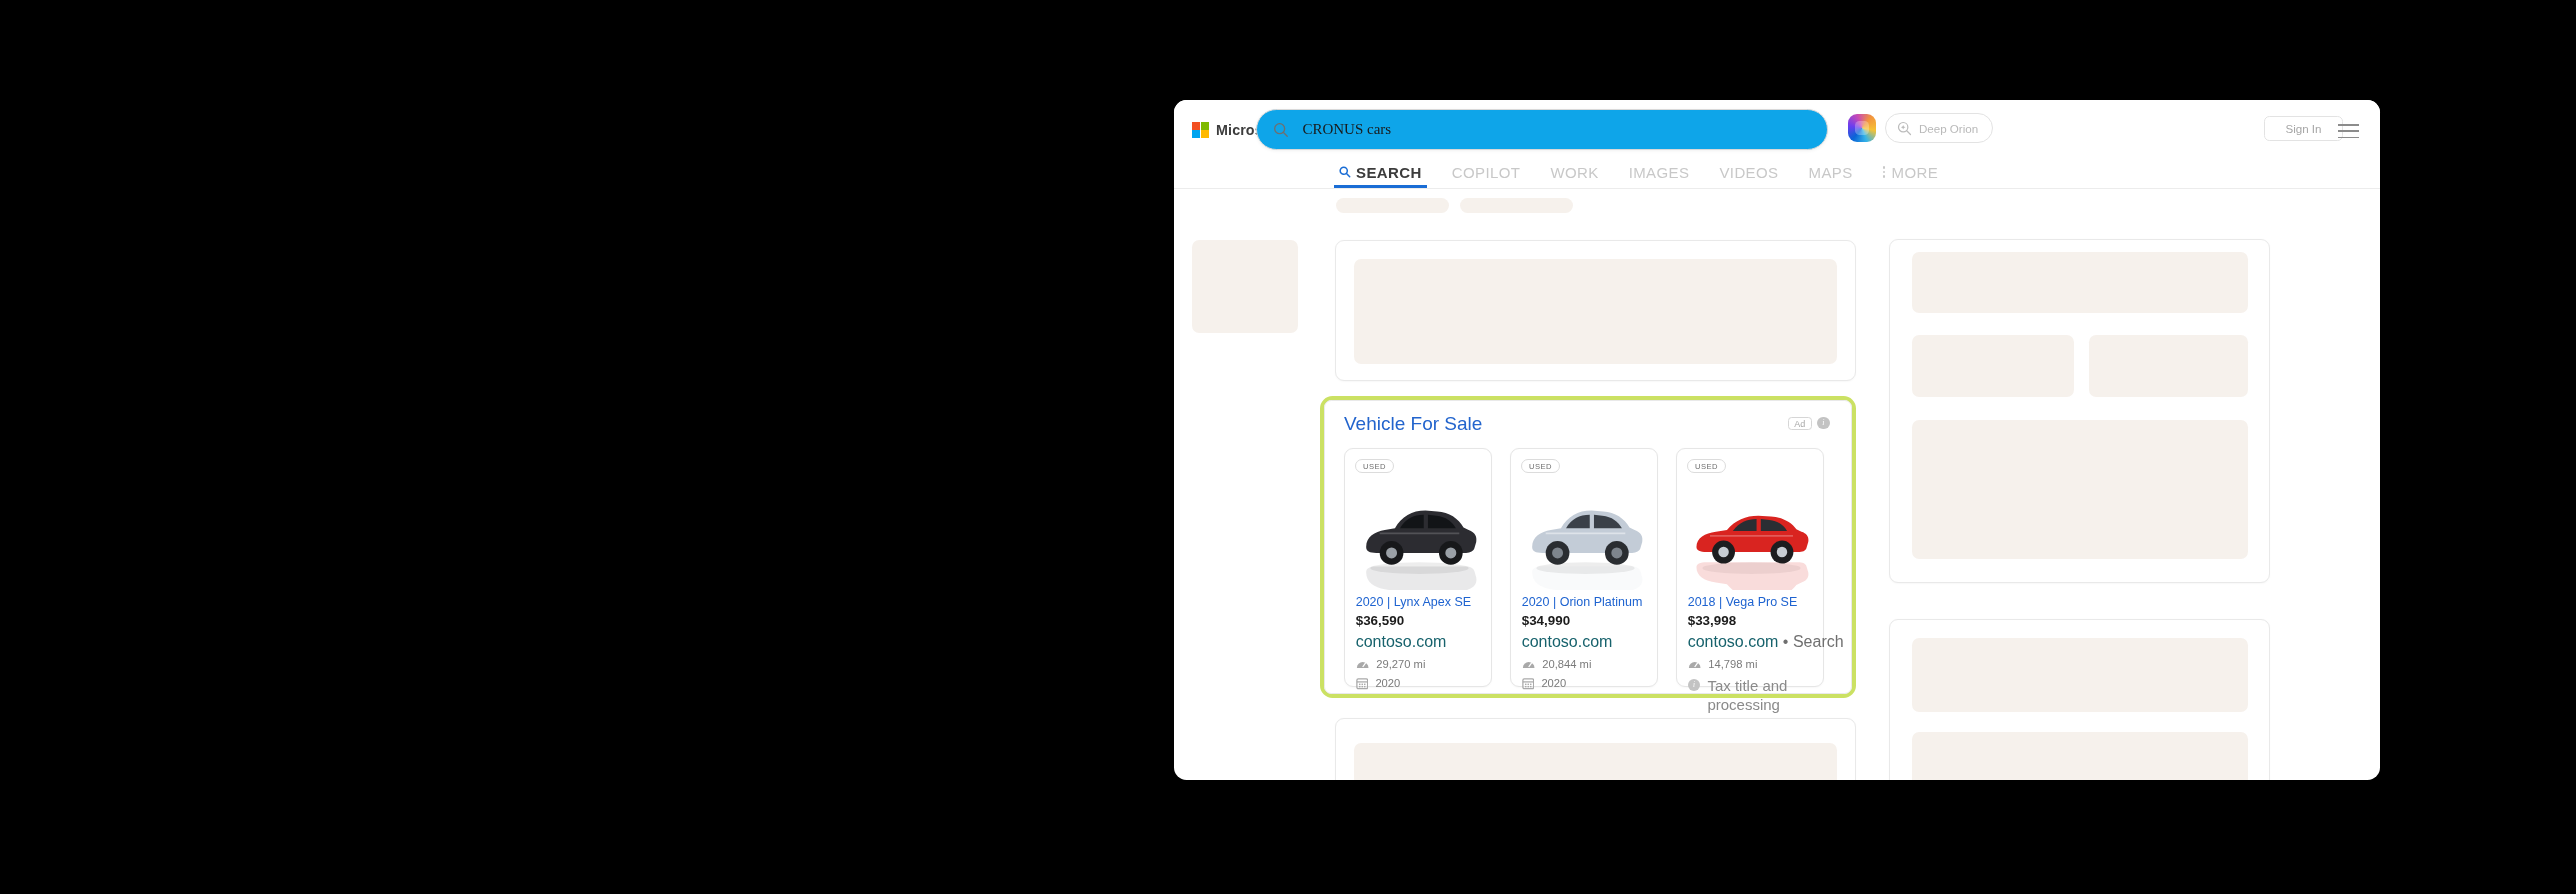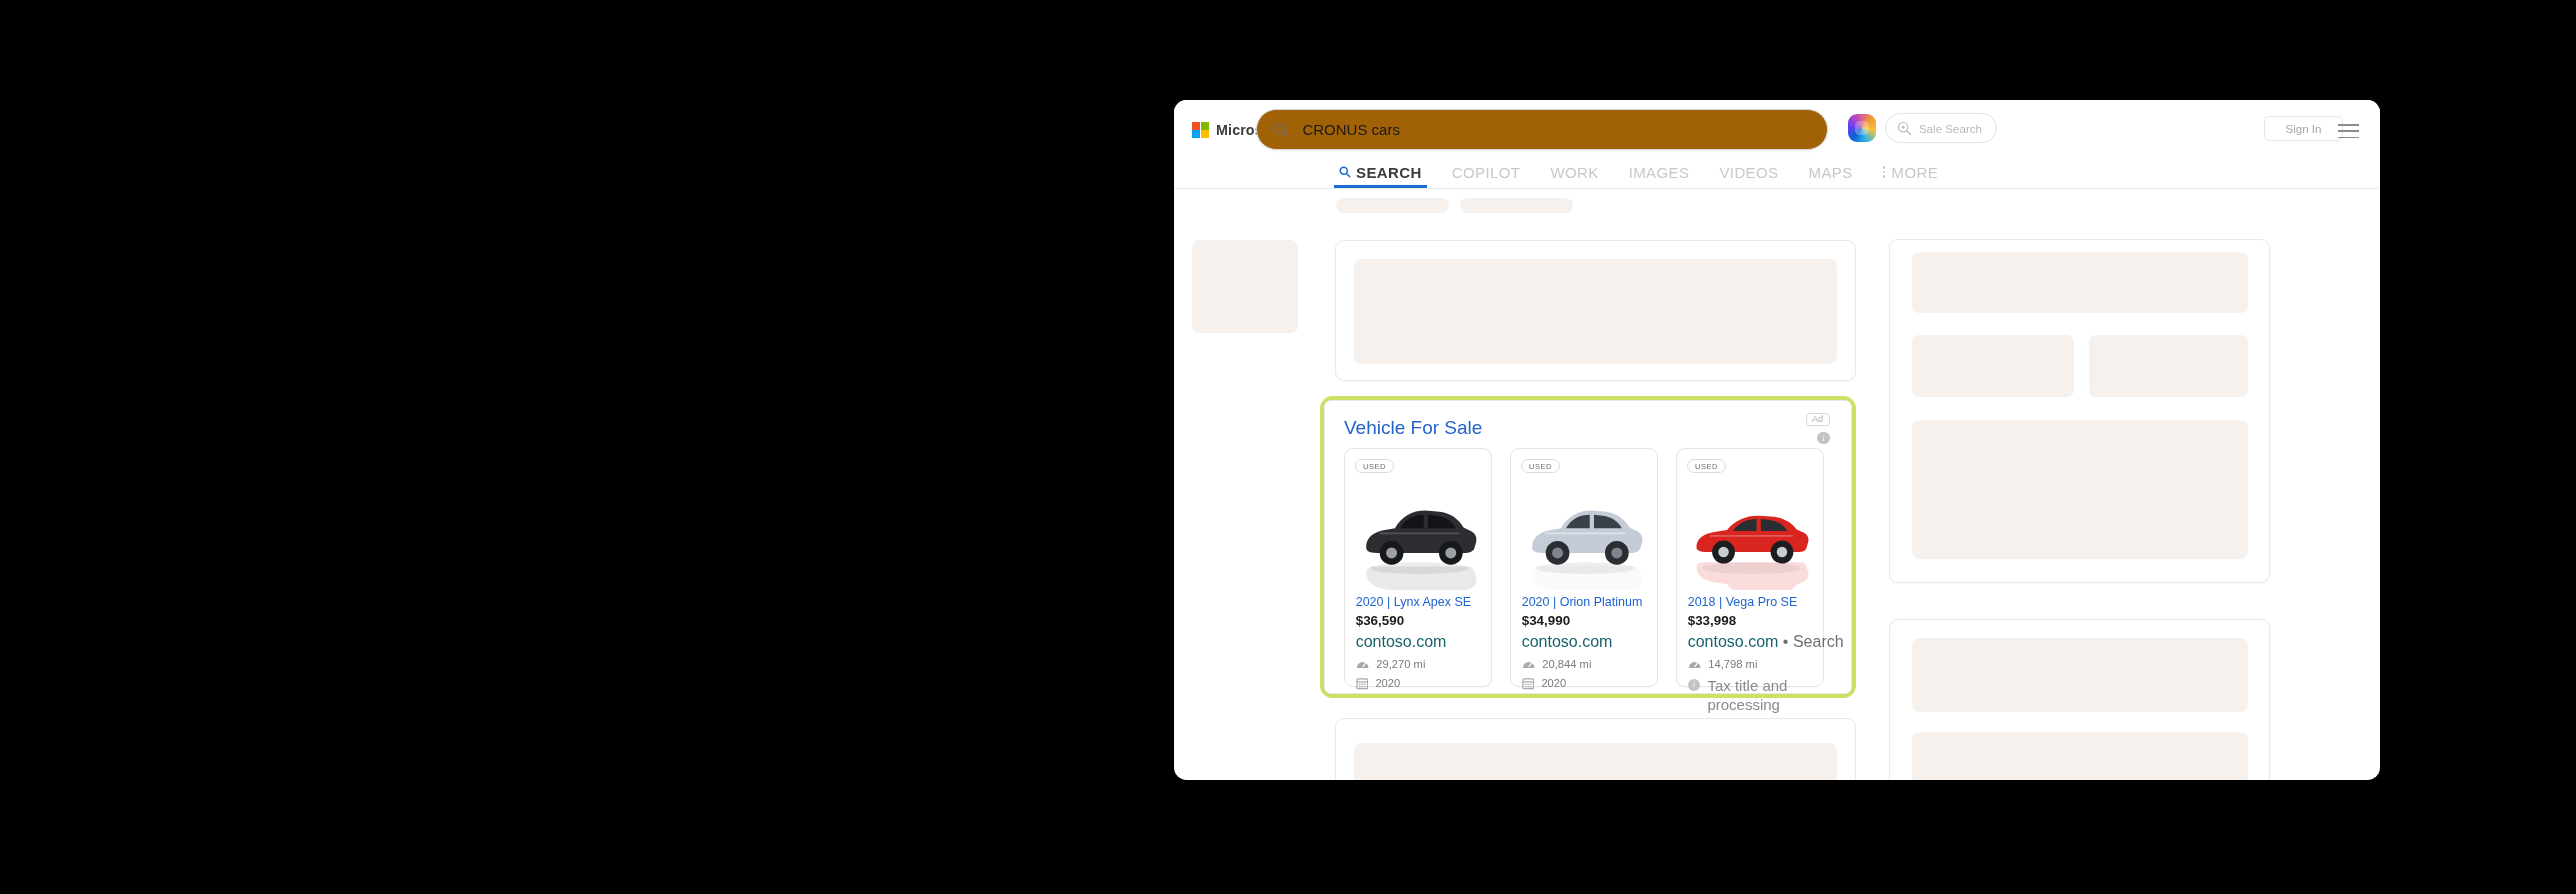--- a/index.html
+++ b/index.html
@@ -12,23 +12,23 @@
 
   
   .topbar { position:absolute; left:0; top:0; width:100%; height:89px; background:#fff;
             border-bottom:0.9px solid #ececec; z-index:5; }
   .logo { position:absolute; left:18px; top:21.5px; display:flex; align-items:center; gap:7.2px; cursor:pointer; }
   .ms-grid { display:grid; grid-template-columns:8px 8px; grid-template-rows:8px 8px; gap:0.9px; }
   .ms-grid i { display:block; }
   .logo-text { font-size:14.3px; font-weight:600; color:#3d3d3d; letter-spacing:0.1px; }
 
   .searchbox { position:absolute; left:82px; top:9px; width:572px; height:41px;
-               border:0.9px solid #d9d9d9; border-radius:21.5px; background:#a16207;
+               border:0.9px solid #d9d9d9; border-radius:21.5px; background:#0ea5e9;
                box-shadow:0 0.9px 3.6px rgba(0,0,0,.06); display:flex; align-items:center;
-               padding-left:16px; gap:13.4px; }
+               padding-left:16px; gap:13.4px;font-family:Liberation Serif, serif; }
   .query { font-size:15px; color:#1a1a1a; }
 
   .copilot { position:absolute; left:674px; top:14.3px; width:28px; height:28px; border-radius:9px;
              background:conic-gradient(from 220deg,#0a64d6,#6a3df0,#c94bb4,#f2953d,#f6c235,#35b4e8,#0a64d6); }
   .copilot::after { content:""; position:absolute; left:7.2px; top:7.2px; width:13.4px; height:13.4px;
              border-radius:4.5px; background:rgba(255,255,255,.28); }
 
   .deep-search { position:absolute; left:711px; top:13.4px; height:30px; padding:0 14.3px 0 10.7px;
                  border:0.9px solid #e3e3e3; border-radius:16px; display:flex; align-items:center;
                  gap:7.2px; color:#b9b9b9; font-size:11.6px; background:#fff; cursor:pointer; }
@@ -56,21 +56,21 @@
            box-shadow:0 0.9px 1.8px rgba(0,0,0,.03); }
 
   
   .ad-module { position:absolute; left:146px; top:296px; width:536px; height:302px;
                border:4.5px solid #cbe163; border-radius:12.5px; background:#fff; }
   .ad-inner { position:relative; width:100%; height:100%; border:0.9px solid #e9e9e9;
               border-radius:7.2px; background:#fff; }
   .module-head { display:flex; justify-content:space-between; align-items:center;
                  padding:11.6px 21.5px 0 19px; }
   .module-title { font-size:19px; font-weight:400; color:#2264cd; cursor:pointer; }
-  .head-right { display:flex; align-items:flex-end; gap:5.4px;flex-direction:column; }
+  .head-right { display:flex; align-items:flex-start; gap:5.4px; }
   .ad-badge { font-size:9px; color:#a8a8a8; border:0.9px solid #d6d6d6; border-radius:3.6px;
               padding:0.9px 5.4px; background:#fff; }
   .info-dot { width:12.5px; height:12.5px; border-radius:50%; background:#c3c3c3; color:#fff;
               font-size:8px; font-family:"Liberation Serif", serif; font-style:italic;
               display:flex; align-items:center; justify-content:center; cursor:pointer; }
 
   .vcards { position:absolute; left:19px; top:47px; display:flex; gap:18px; }
   .vcard { width:148px; height:239px; border:0.9px solid #e6e6e6; border-radius:9px;
            background:#fff; box-shadow:0 0.9px 1.8px rgba(0,0,0,.03); position:relative;
            padding:10.7px; cursor:pointer; }
@@ -118,21 +118,21 @@
       </div>
 
       <div class="copilot"></div>
 
       <div class="deep-search">
         <svg width="15" height="15" viewBox="0 0 17 17">
           <circle cx="7" cy="7" r="5.3" fill="none" stroke="#bcbcbc" stroke-width="1.4"></circle>
           <line x1="11" y1="11" x2="15.3" y2="15.3" stroke="#bcbcbc" stroke-width="1.4" stroke-linecap="round"></line>
           <path d="M7 4.4 L7.8 6.2 L9.6 7 L7.8 7.8 L7 9.6 L6.2 7.8 L4.4 7 L6.2 6.2 Z" fill="#bcbcbc"></path>
         </svg>
-        <span>Sale Search</span>
+        <span>Deep Orion</span>
       </div>
 
       <button class="signin">Sign In</button>
 
       <div class="hamburger">
         <span></span>
           <span></span>
           <span></span>
       </div>
 

